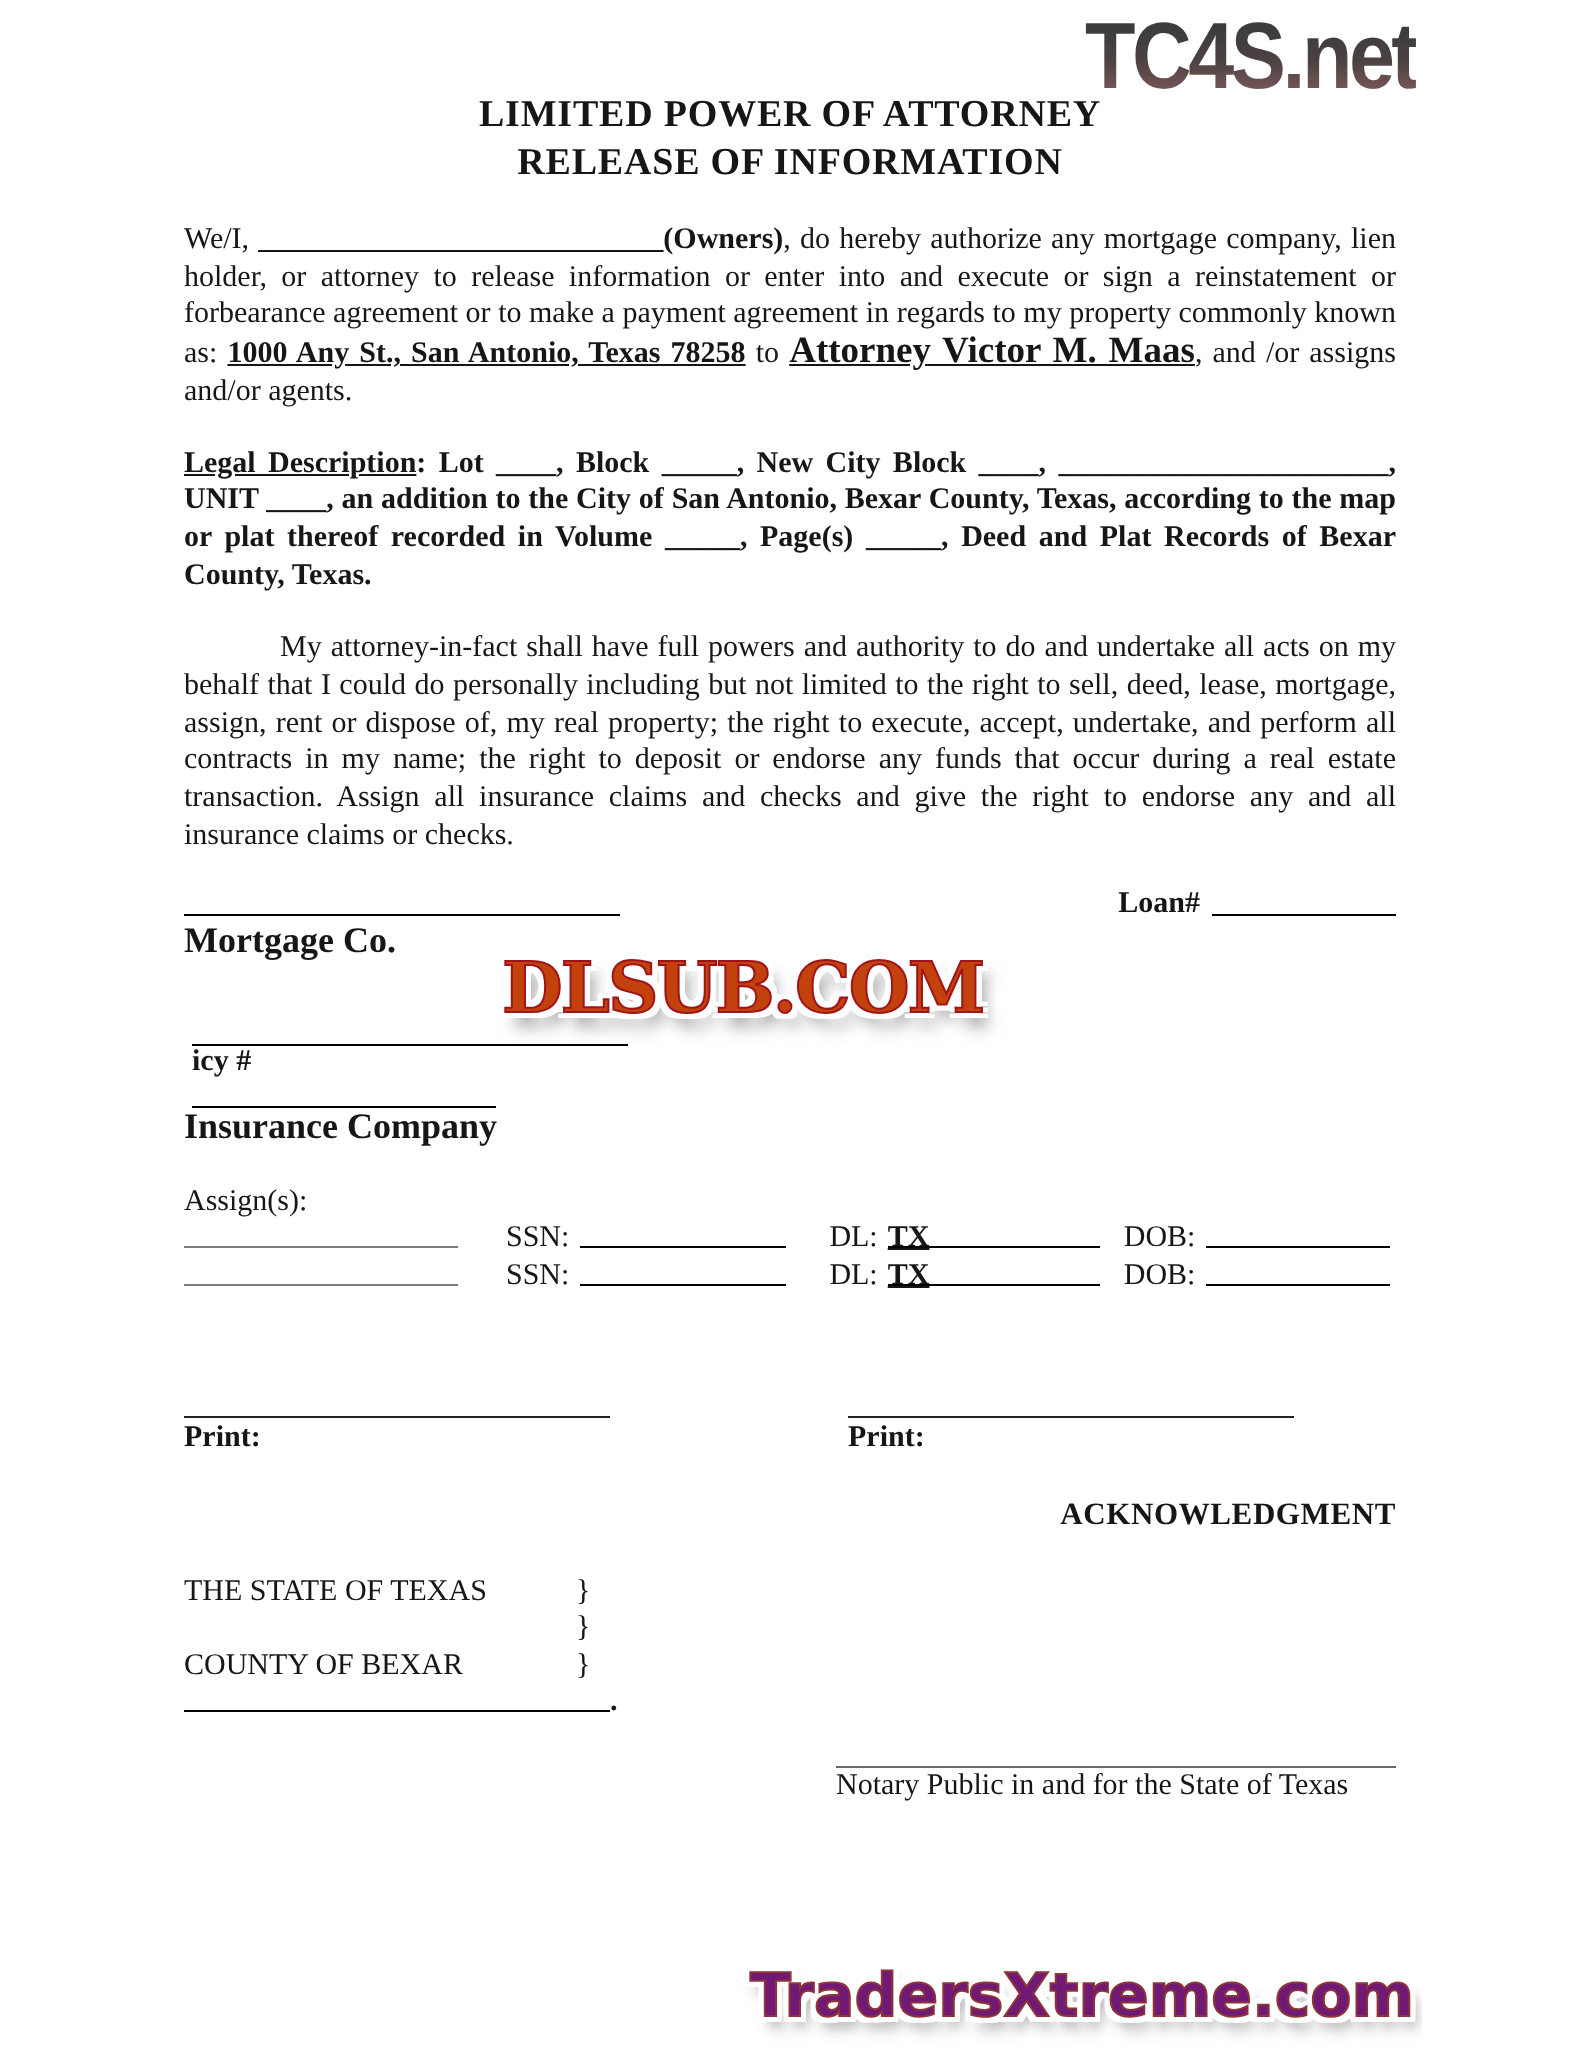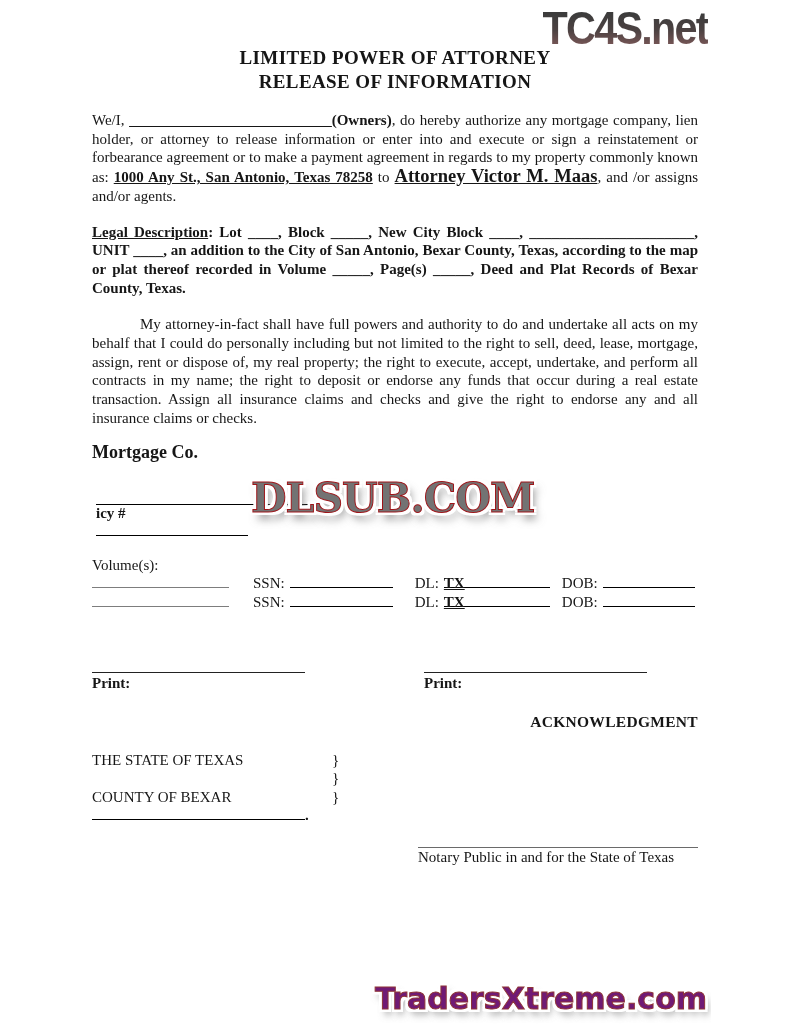--- a/index.html
+++ b/index.html
@@ -40,37 +40,37 @@
   
   .print-row{margin-top:46px;display:flex;font-size:15px;}
   .sig-left{width:213px;}
   .sig-right{width:223px;margin-left:119px;}
   .sig-rule{height:14px;border-bottom:1.5px solid #222;}
   .sig-label{font-weight:bold;line-height:20px;}
 
   
   .ack-h{margin-top:20px;text-align:right;font-weight:bold;font-size:15.5px;letter-spacing:.3px;}
   .state-block{margin-top:20px;font-size:15px;line-height:18.5px;}
-  .state-row{display:flex;gap:44px;}
+  .state-row{display:flex;}
   .state-cell{width:196px;}
   .sentence{margin-top:17px;font-size:15px;line-height:19px;text-align:justify;
             text-align-last:justify;text-indent:48px;}
   .sentence2{font-size:15px;line-height:19px;}
   .notary{margin-top:10px;margin-left:326px;font-size:15px;line-height:19px;}
   .notary-rule{width:280px;height:12px;border-bottom:1.3px solid #6a6a6a;}
 
   
   .wm-tc4s{position:absolute;top:0px;right:3px;
     font-family:"Liberation Sans",sans-serif;font-weight:bold;font-size:47px;
     letter-spacing:-2px;transform:scaleX(.88);transform-origin:100% 0;
     background:linear-gradient(180deg,#3c3c3c 25%,#4c4242 55%,#8a5f5f 95%);
     -webkit-background-clip:text;background-clip:text;color:transparent;}
   .wm-dlsub{position:absolute;left:251px;top:474px;
-    font-family:"DejaVu Serif",serif;font-weight:bold;font-size:41px;
-    letter-spacing:-1px;color:#737373;-webkit-text-stroke:1px #9e1418;
+    font-family:"DejaVu Serif",serif;font-weight:bold;font-size:35px;
+    letter-spacing:-1px;color:#c2410c;-webkit-text-stroke:1px #9e1418;
     text-shadow:-3px -3px 0 #fff,3px -3px 0 #fff,-3px 3px 0 #fff,3px 3px 0 #fff,
       0 -3px 0 #fff,0 3px 0 #fff,-3px 0 0 #fff,3px 0 0 #fff,4px 7px 8px rgba(110,110,110,.75);}
   .wm-traders{position:absolute;right:4px;bottom:8px;
     font-family:"DejaVu Sans",sans-serif;font-weight:bold;font-size:30px;
     color:#701a75;-webkit-text-stroke:1px #8e3336;
     text-shadow:-3px -3px 0 #fff,3px -3px 0 #fff,-3px 3px 0 #fff,3px 3px 0 #fff,
       0 -3px 0 #fff,0 3px 0 #fff,-3px 0 0 #fff,3px 0 0 #fff,3px 6px 7px rgba(120,120,120,.7);}
 </style>
 </head>
 <body>
@@ -85,30 +85,37 @@
       <div>LIMITED POWER OF ATTORNEY</div>
       <div>RELEASE OF INFORMATION</div>
     </div>
 
     <p class="para p1"><span>We/I, </span><span class="u">___________________________</span><span class="bold">(Owners)</span><span>, do hereby authorize any mortgage company, lien holder, or attorney to release information or enter into and execute or sign a reinstatement or forbearance agreement or to make a payment agreement in regards to my property commonly known as: </span><span class="addr">1000 Any St., San Antonio, Texas 78258</span><span> to </span><span class="attorney">Attorney Victor M. Maas</span><span>, and /or assigns and/or agents.</span></p>
 
     <p class="para legal"><span class="u">Legal Description</span><span>: Lot ____, Block _____, New City Block ____, ______________________, UNIT ____, an addition to the City of San Antonio, Bexar County, Texas, according to the map or plat thereof recorded in Volume _____, Page(s) _____, Deed and Plat Records of Bexar County, Texas.</span></p>
 
     <p class="para p3">My attorney-in-fact shall have full powers and authority to do and undertake all acts on my behalf that I could do personally including but not limited to the right to sell, deed, lease, mortgage, assign, rent or dispose of, my real property; the right to execute, accept, undertake, and perform all contracts in my name; the right to deposit or endorse any funds that occur during a real estate transaction.  Assign all insurance claims and checks and give the right to endorse any and all insurance claims or checks.</p>
 
+    <div class="loan-row">
+      <span class="bl" style="width:218px">&nbsp;</span>
+      <span class="spacer"></span>
+      <span class="bold">Loan#</span>
+      <span class="bl" style="width:92px;margin-left:6px">&nbsp;</span>
+    </div>
     <div class="company-label">Mortgage Co.</div>
 
     <div class="ins-row">
       <span class="bl" style="width:218px">&nbsp;</span>
       <span class="spacer"></span>
       <span class="bold">icy #</span>
       <span class="bl" style="width:152px;margin-left:4px">&nbsp;</span>
     </div>
+    <div class="company-label">Insurance Company</div>
 
-    <div class="sellers-h">Volume(s):</div>
+    <div class="sellers-h">Assign(s):</div>
 
     <div class="seller-row">
       <span class="bl bl-gray sr-name">&nbsp;</span><span>SSN:</span><span class="bl sr-ssn">&nbsp;</span><span>DL:</span><span class="bl sr-dl"><span class="u">TX</span></span><span>DOB:</span><span class="bl sr-dob">&nbsp;</span>
     </div>
 
     <div class="seller-row">
       <span class="bl bl-gray sr-name">&nbsp;</span><span>SSN:</span><span class="bl sr-ssn">&nbsp;</span><span>DL:</span><span class="bl sr-dl"><span class="u">TX</span></span><span>DOB:</span><span class="bl sr-dob">&nbsp;</span>
     </div>
 
     <div class="print-row">

